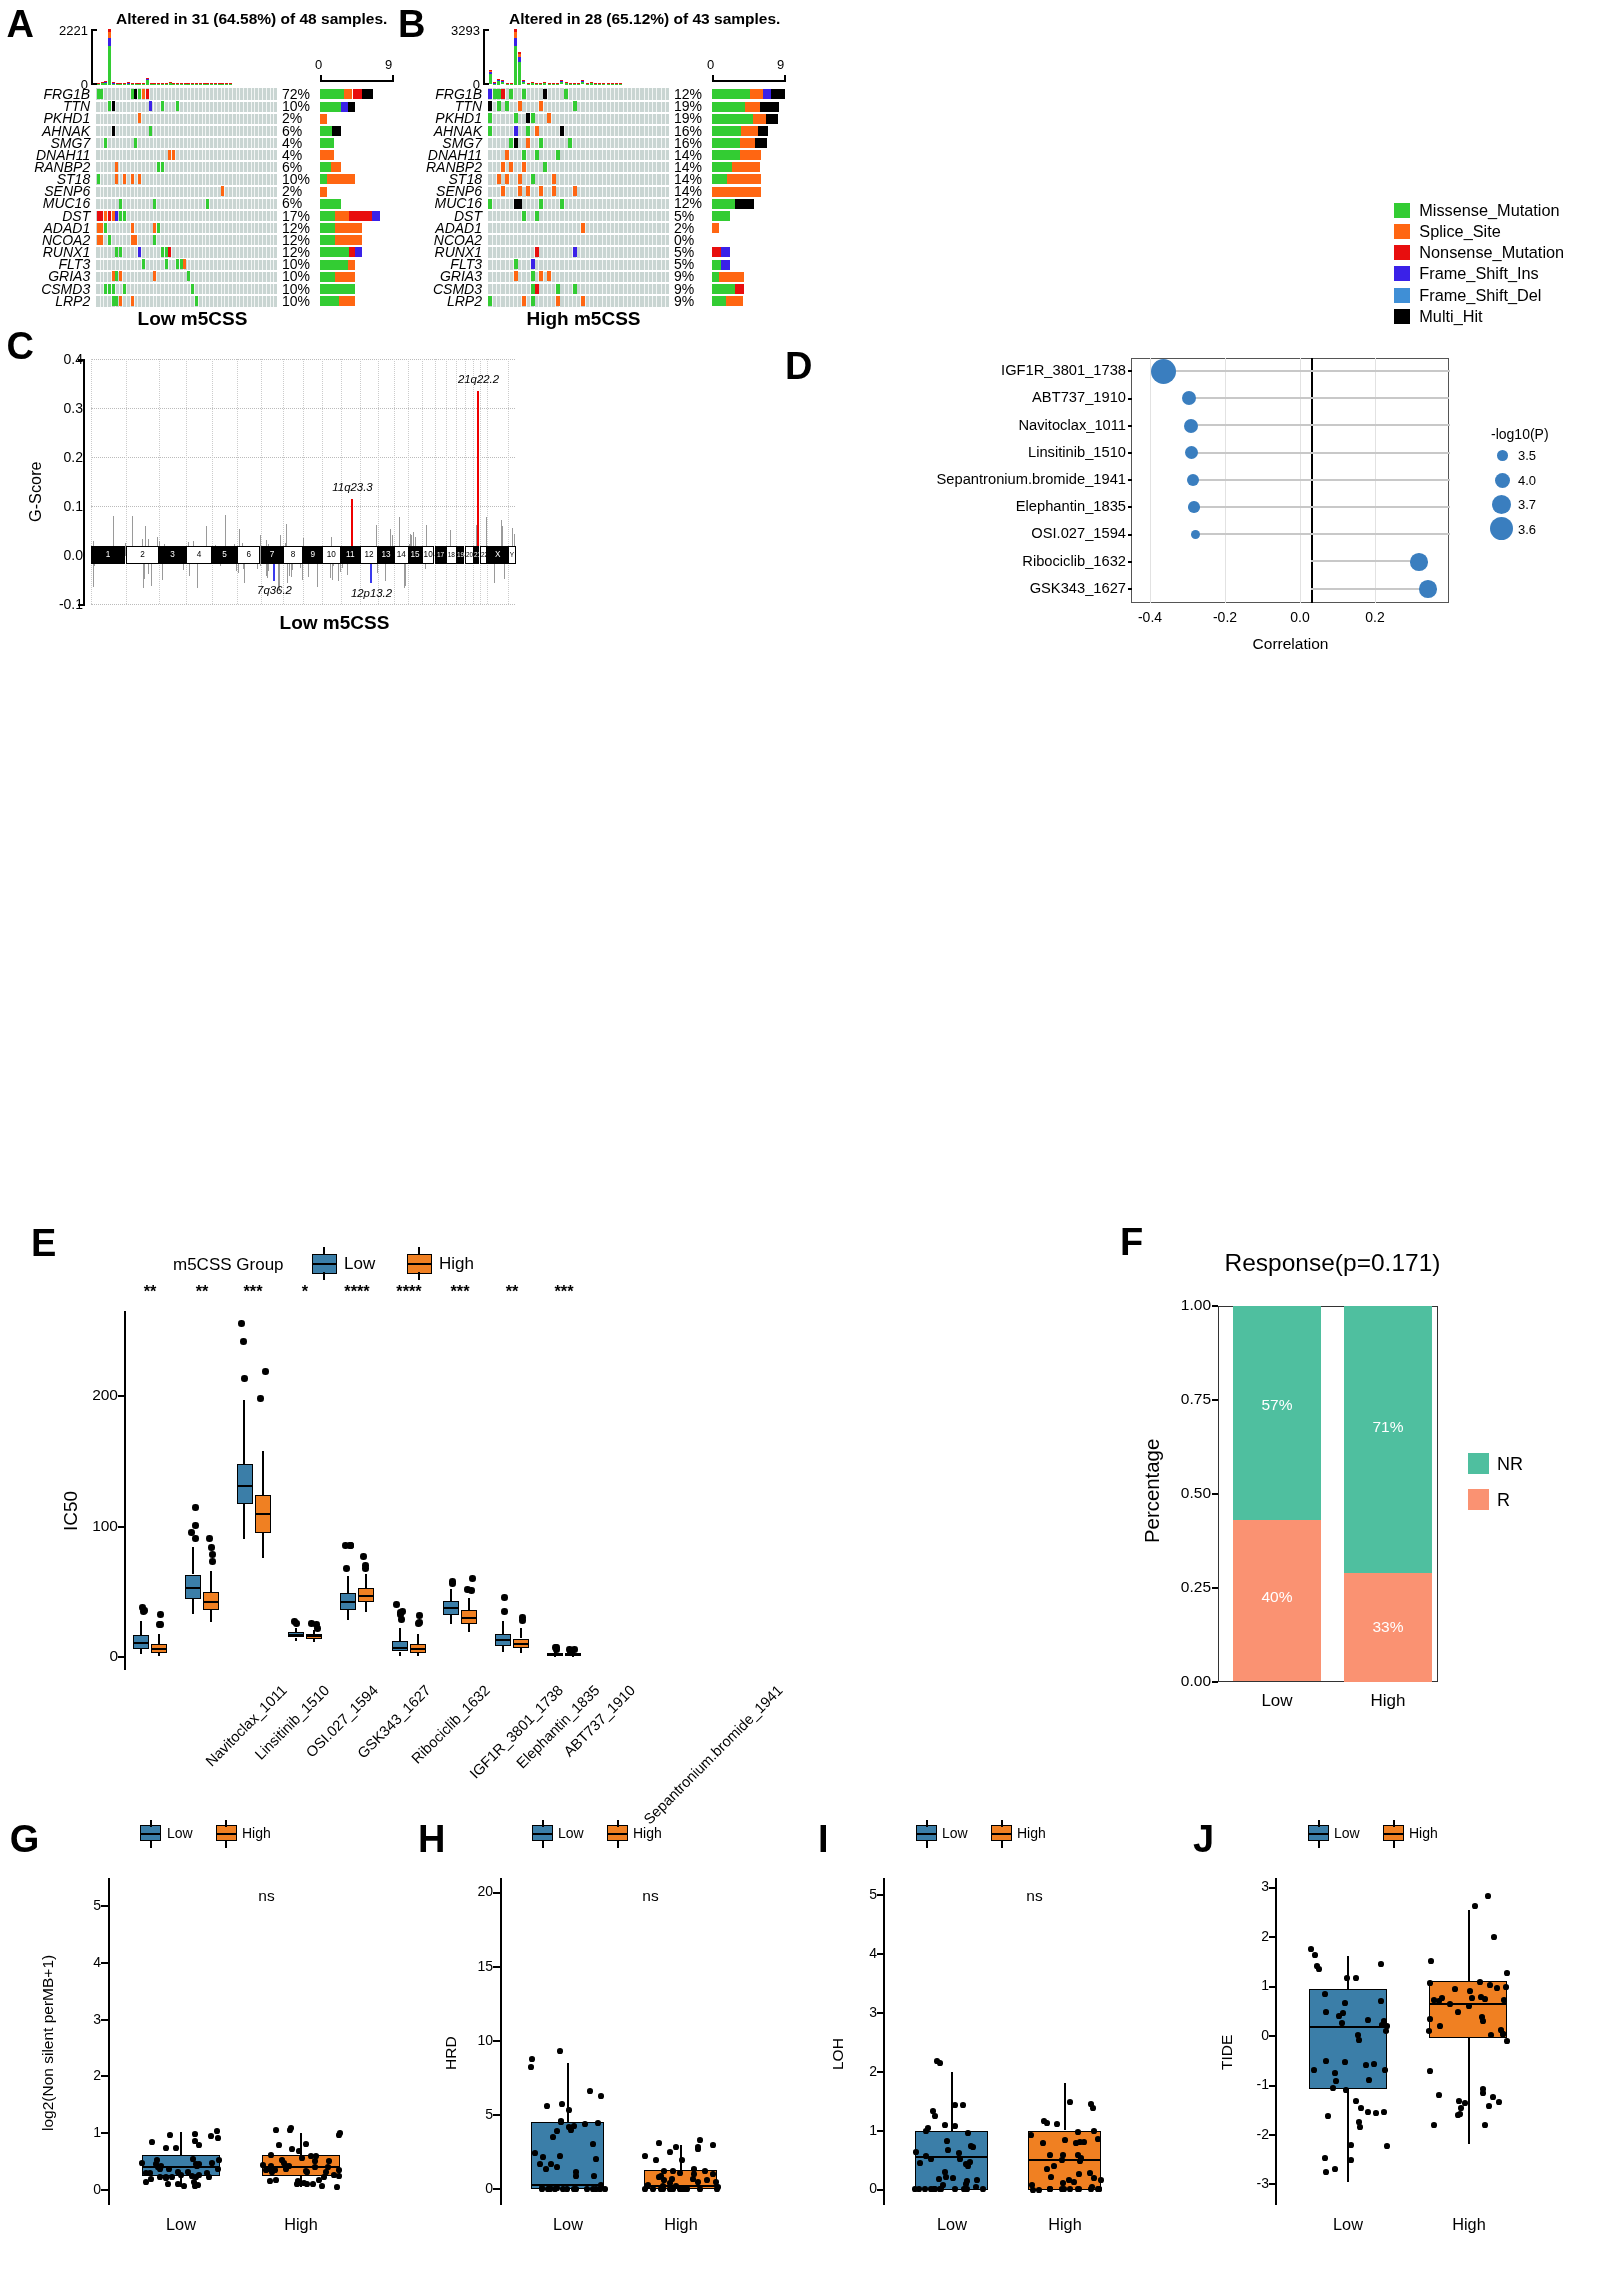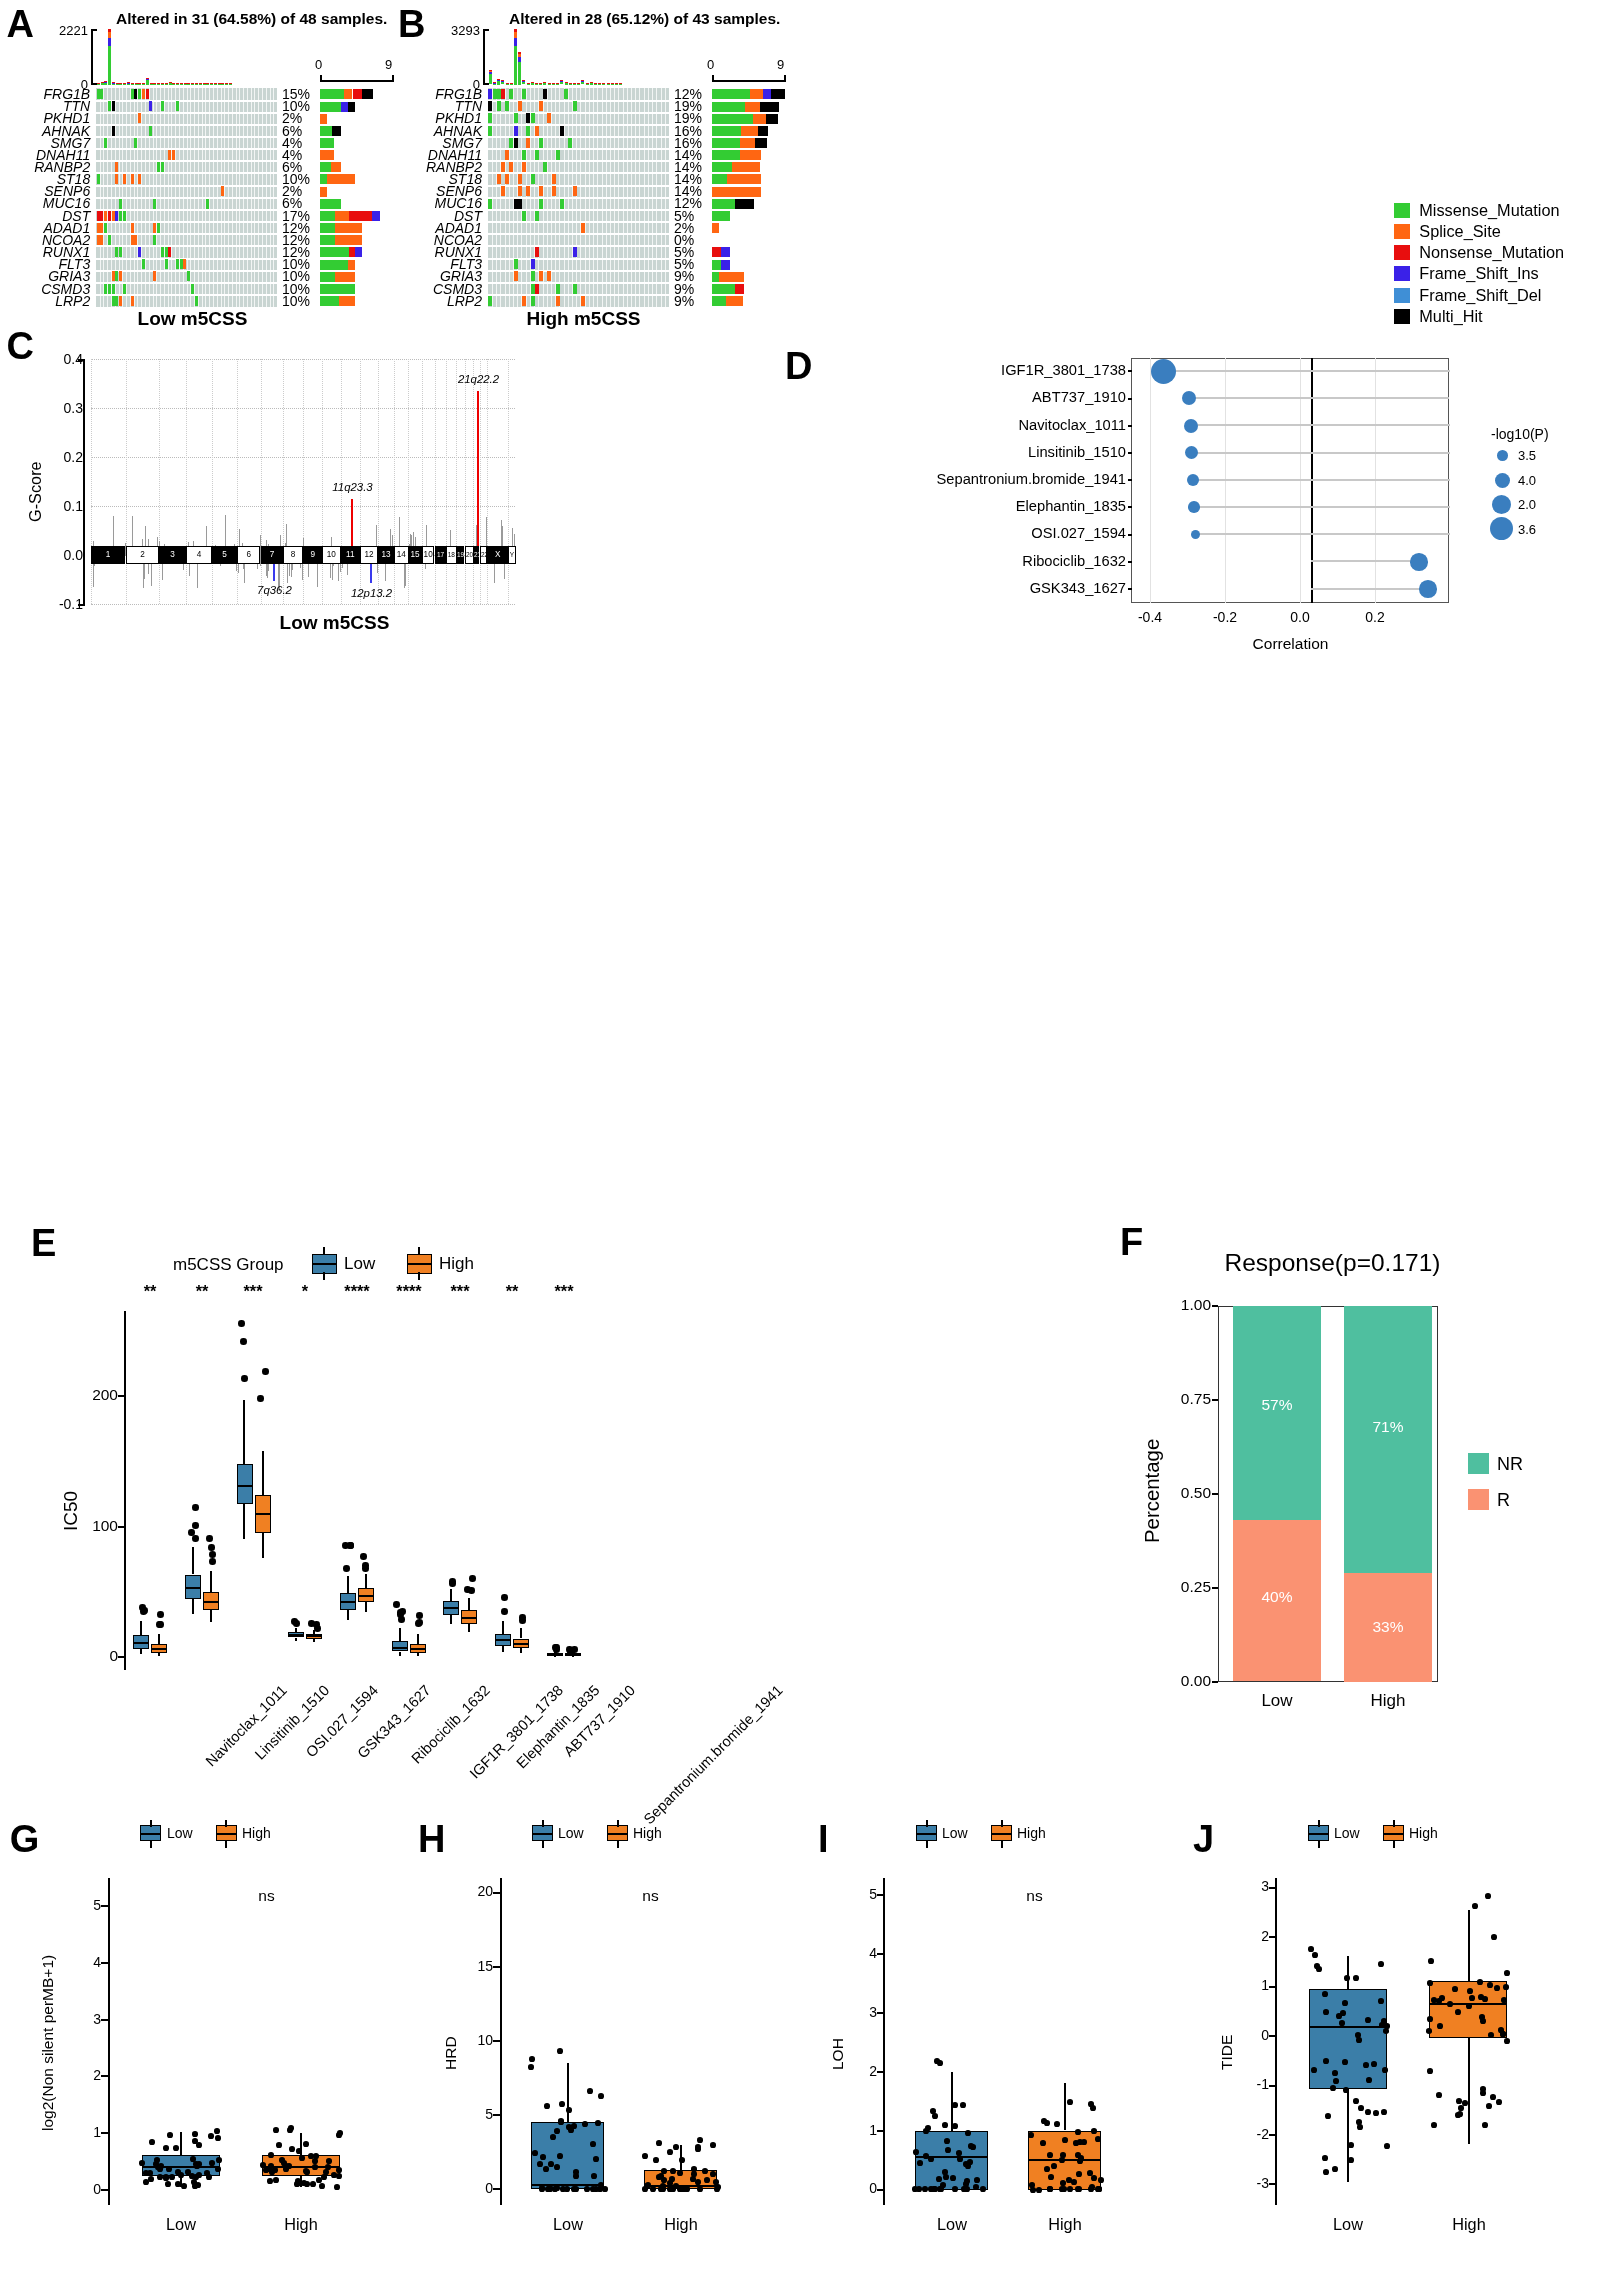--- a/index.html
+++ b/index.html
@@ -450,21 +450,21 @@
     <div class="abs" style="left:108px; top:284px; width:3.3px; height:10.2px; background:#33cc33;"></div>
     <div class="abs" style="left:112px; top:284px; width:3.3px; height:10.2px; background:#33cc33;"></div>
     <div class="abs" style="left:123px; top:284px; width:3.3px; height:10.2px; background:#33cc33;"></div>
     <div class="abs" style="left:191px; top:284px; width:3.3px; height:10.2px; background:#33cc33;"></div>
     <div class="abs" style="left:112px; top:296px; width:3.3px; height:10.2px; background:#33cc33;"></div>
     <div class="abs" style="left:115px; top:296px; width:3.3px; height:10.2px; background:#33cc33;"></div>
     <div class="abs" style="left:119px; top:296px; width:3.3px; height:10.2px; background:#ff6612;"></div>
     <div class="abs" style="left:131px; top:296px; width:3.3px; height:10.2px; background:#ff6612;"></div>
     <div class="abs" style="left:195px; top:296px; width:3.3px; height:10.2px; background:#33cc33;"></div>
     <div class="gene-label" style="left:8.2px; top:86px; width:82px;">FRG1B</div>
-    <div class="pct-label" style="left:282px; top:86px; width:38px;">15%</div>
+    <div class="pct-label" style="left:282px; top:86px; width:38px;">72%</div>
     <div class="gene-label" style="left:8.2px; top:98px; width:82px;">TTN</div>
     <div class="pct-label" style="left:282px; top:98px; width:38px;">10%</div>
     <div class="gene-label" style="left:8.2px; top:110px; width:82px;">PKHD1</div>
     <div class="pct-label" style="left:282px; top:110px; width:38px;">2%</div>
     <div class="gene-label" style="left:8.2px; top:123px; width:82px;">AHNAK</div>
     <div class="pct-label" style="left:282px; top:123px; width:38px;">6%</div>
     <div class="gene-label" style="left:8.2px; top:135px; width:82px;">SMG7</div>
     <div class="pct-label" style="left:282px; top:135px; width:38px;">4%</div>
     <div class="gene-label" style="left:8.2px; top:147px; width:82px;">DNAH11</div>
     <div class="pct-label" style="left:282px; top:147px; width:38px;">4%</div>
@@ -1332,21 +1332,21 @@
     <div class="dstem" style="left:1311px; top:588px; width:116px;"></div>
     <div class="ddot" style="left:1419px; top:580px; width:17.5px; height:17.5px;"></div>
     <div class="dlabel" style="left:862px; top:580px; width:264px;">GSK343_1627</div>
     <div class="abs" style="left:1128px; top:588px; width:4.1px; height:1.6px; background:#000;"></div>
     <div class="abs" style="left:1491px; top:426px; font-size:14px;">-log10(P)</div>
     <div class="ddot" style="left:1497px; top:450px; width:10.7px; height:10.7px;"></div>
     <div class="abs" style="left:1518px; top:448px; font-size:13px;">3.5</div>
     <div class="ddot" style="left:1495px; top:473px; width:15px; height:15px;"></div>
     <div class="abs" style="left:1518px; top:473px; font-size:13px;">4.0</div>
     <div class="ddot" style="left:1492px; top:495px; width:19px; height:19px;"></div>
-    <div class="abs" style="left:1518px; top:497px; font-size:13px;">2.0</div>
+    <div class="abs" style="left:1518px; top:497px; font-size:13px;">3.7</div>
     <div class="ddot" style="left:1490px; top:517px; width:23.4px; height:23.4px;"></div>
     <div class="abs" style="left:1518px; top:522px; font-size:13px;">3.6</div>
   </div>
 
 <div class="panel-letter" style="left:31px; top:1224px;">E</div>
 <div id="panelE">
     <div class="abs" style="left:173px; top:1255px; font-size:17px;">m5CSS Group</div>
     <div class="box" style="left:312px; top:1254px; width:24.5px; height:19.6px; background:#3b7ea8;"></div>
     <div class="bline" style="left:312px; top:1263px; width:24.5px; height:1.6px;"></div>
     <div class="bline" style="left:323px; top:1247px; width:1.6px; height:8.2px;"></div>

